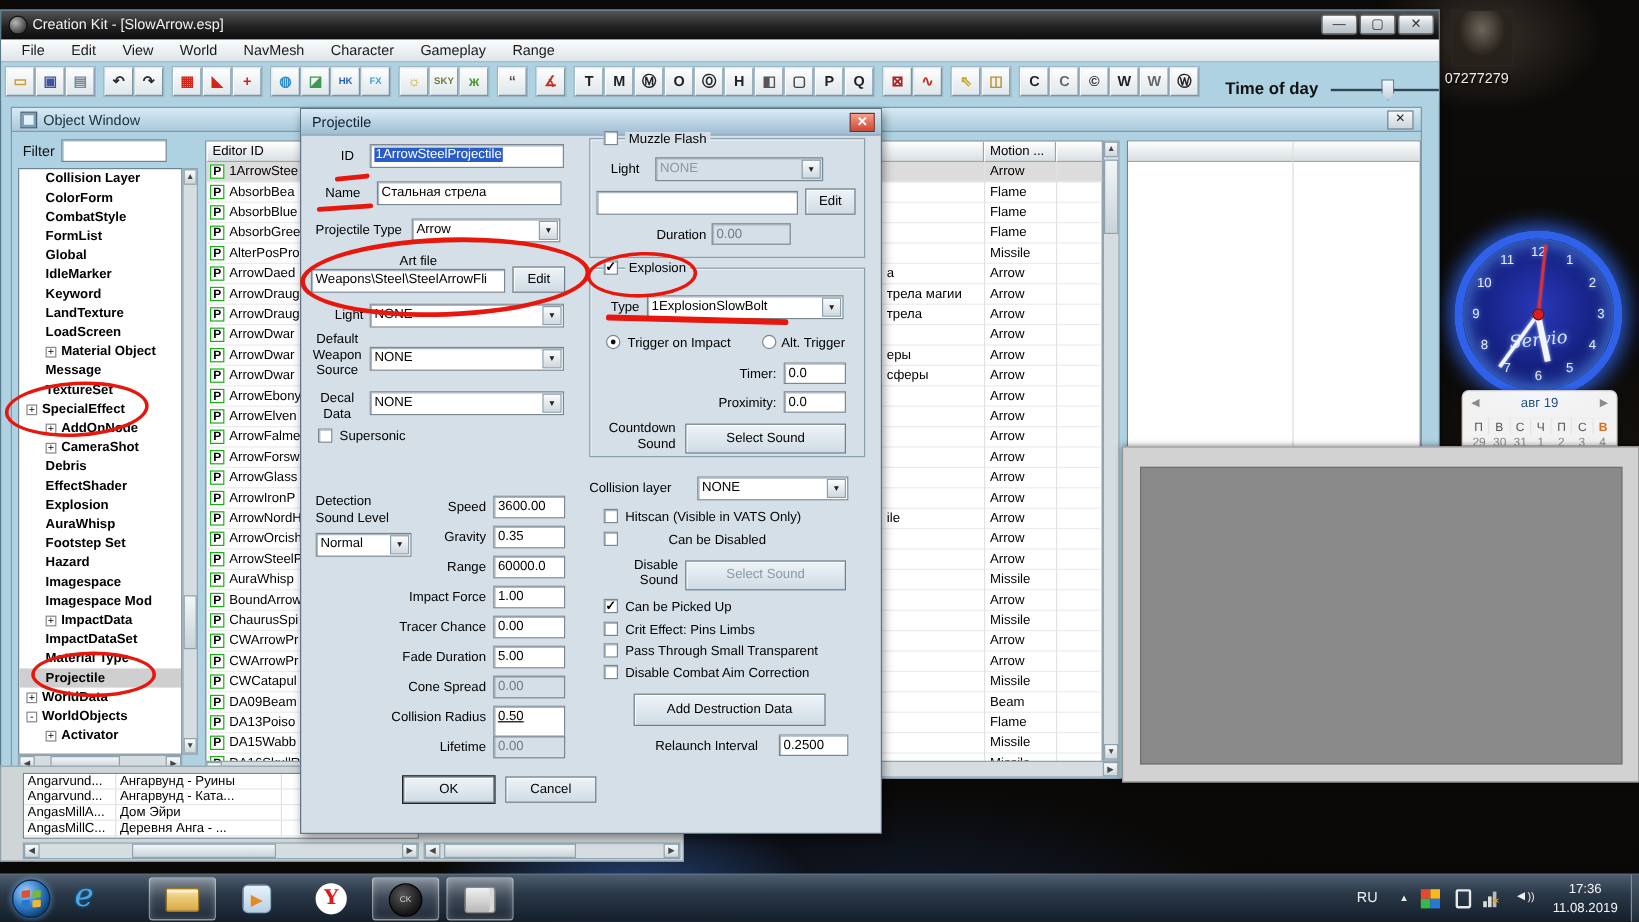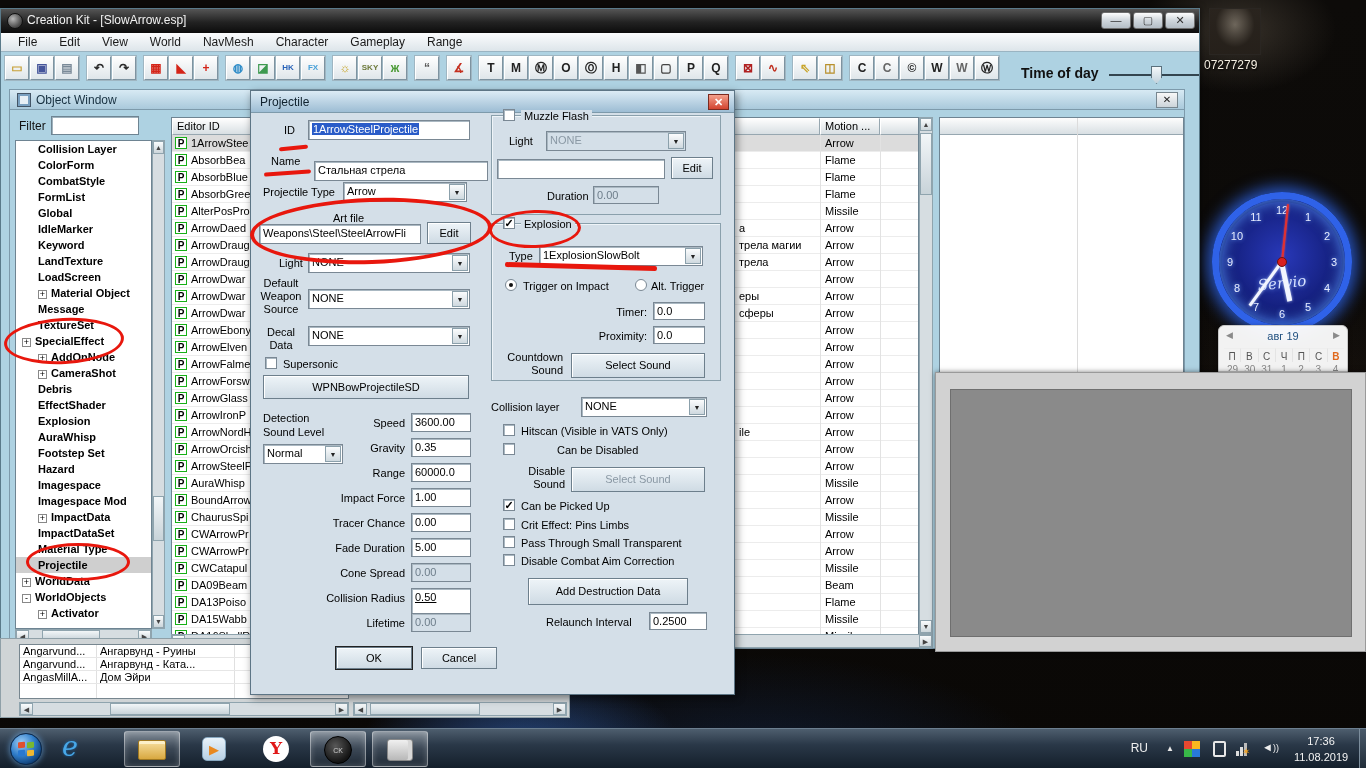--- a/index.html
+++ b/index.html
@@ -624,20 +624,24 @@
             <span class="c2">Ангарвунд - Руины</span>
           </div>
           <div class="brow">
             <span class="c1">Angarvund...</span>
             <span class="c2">Ангарвунд - Ката...</span>
           </div>
           <div class="brow">
             <span class="c1">AngasMillA...</span>
             <span class="c2">Дом Эйри</span>
           </div>
+          <div class="brow">
+            <span class="c1">AngasMillC...</span>
+            <span class="c2">Деревня Анга - ...</span>
+          </div>
         </div>
     </div>
     <div class="hscroll" style="position:absolute; left:18px; top:63px; width:330px; height:14px;">
       <div class="h-arrow" style="left:0;">◀</div>
       <div class="scroll-thumb" style="left:90px; top:0; width:120px; height:12px;"></div>
       <div class="h-arrow" style="right:0;">▶</div>
     </div>
     <div class="hscroll" style="position:absolute; left:352px; top:63px; width:214px; height:14px;">
       <div class="h-arrow" style="left:0;">◀</div>
       <div class="scroll-thumb" style="left:16px; top:0; width:110px; height:12px;"></div>
@@ -653,21 +657,21 @@
     <div id="dlg-titlebar">
       <div id="dlg-title">Projectile</div>
       <div id="dlg-close">✕</div>
     </div>
 
     <div class="lbl" style="left:33px; top:33px;">ID</div>
     <div class="field" style="left:57px; top:29px; width:162px;">
       <span class="sel-text">1ArrowSteelProjectile</span>
     </div>
     <div class="lbl" style="left:20px; top:64px;">Name</div>
-    <div class="field" style="left:63px; top:60px; width:174px;margin-top:10px;">Стальная стрела</div>
+    <div class="field" style="left:63px; top:60px; width:154px;">Стальная стрела</div>
 
     <div class="lbl" style="left:12px; top:95px;">Projectile Type</div>
     <div class="dd" style="left:92px; top:91px; width:124px;"><span>Arrow</span>
       <span class="arrow">▼</span></div>
 
     <div class="lbl" style="left:82px; top:121px;">Art file</div>
     <div class="field" style="left:8px; top:133px; width:162px;">Weapons\Steel\SteelArrowFli</div>
     <div class="btn3d" style="left:176px; top:131px; width:44px; height:22px; line-height:20px;">Edit</div>
 
     <div class="lbl" style="left:28px; top:166px;">Light</div>
@@ -678,21 +682,20 @@
     <div class="dd" style="left:57px; top:198px; width:162px;"><span>NONE</span>
       <span class="arrow">▼</span></div>
 
     <div class="lbl" style="left:8px; top:235px; width:44px; text-align:center; line-height:13px;">Decal Data</div>
     <div class="dd" style="left:57px; top:235px; width:162px;"><span>NONE</span>
       <span class="arrow">▼</span></div>
 
     <div class="cb" style="left:14px; top:266px;"></div>
     <div class="lbl" style="left:32px; top:267px;">Supersonic</div>
 
-    <div class="btn3d" style="left:12px; top:284px; width:206px; height:24px; line-height:22px;">WPNBowProjectileSD</div>
 
     <div class="lbl" style="left:12px; top:320px; width:70px; line-height:14px;">Detection Sound Level</div>
     <div class="dd" style="left:12px; top:353px; width:80px;"><span>Normal</span>
       <span class="arrow">▼</span></div>
 
     <div id="numeric-fields">
         <div class="lbl" style="left: 30px; top: 326px; width: 124px; text-align: right;">Speed</div>
         <div class="field" style="left: 160px; top: 322px; width: 60px; height: 19px;">3600.00</div>
         <div class="lbl" style="left: 30px; top: 351px; width: 124px; text-align: right;">Gravity</div>
         <div class="field" style="left: 160px; top: 347px; width: 60px; height: 19px;">0.35</div>

